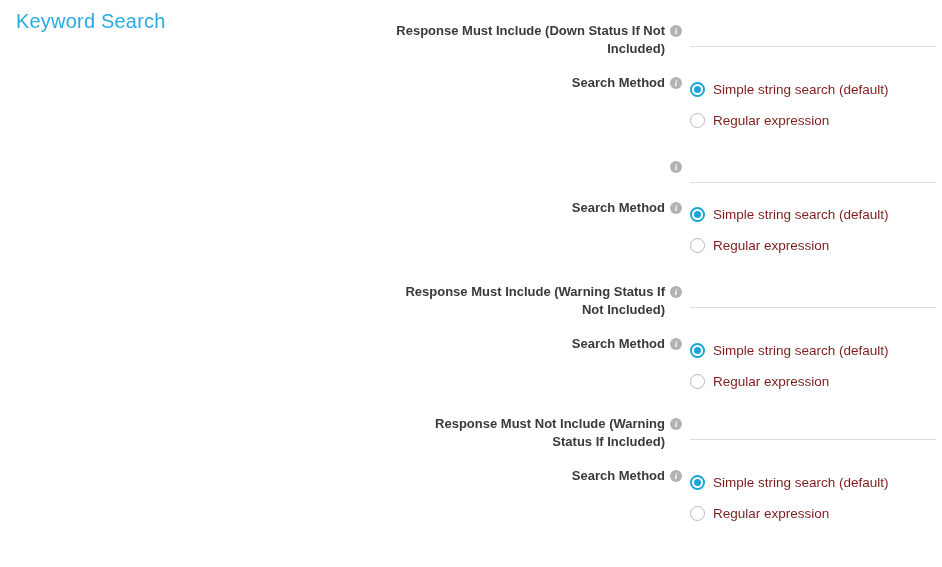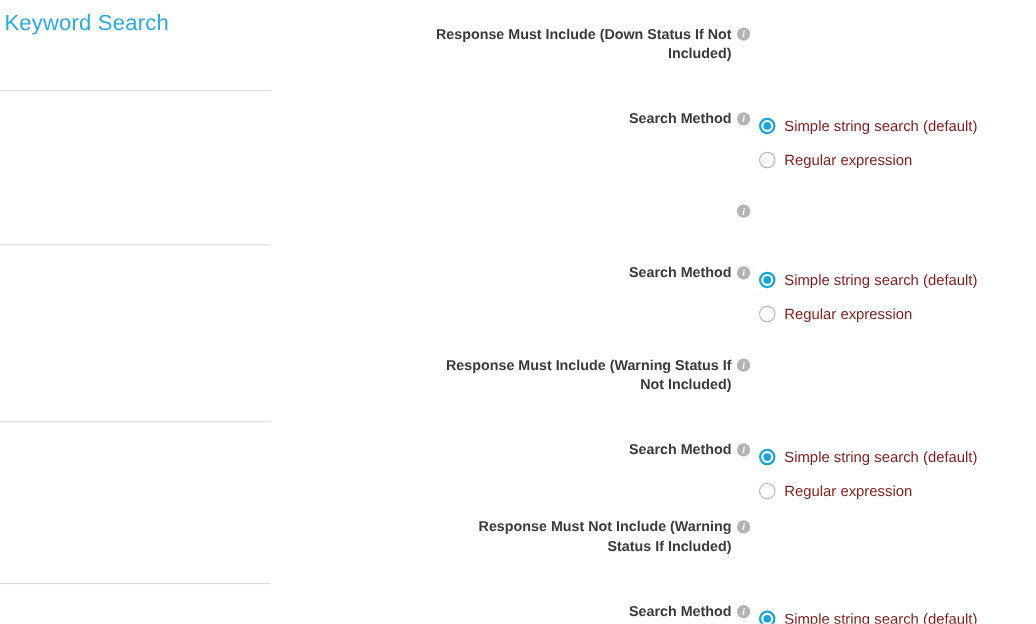--- a/index.html
+++ b/index.html
@@ -15,21 +15,21 @@
     color: #333333;
     overflow: hidden;
   }
   .page {
     position: relative;
     width: 942px;
     height: 567px;
   }
   .section-title {
     position: absolute;
-    left: 4px;
+    left: 16px;
     top: 10px;
     font-size: 20px;
     color: #29abe2;
     font-weight: normal;
     letter-spacing: 0.2px;
   }
   .form {
     position: absolute;
     left: 0;
     top: 0;
@@ -125,21 +125,20 @@
     border-radius: 50%;
     background: #19a5d6;
   }
   .radio-label {
     margin-left: 8px;
     font-size: 13.5px;
     color: #7f1d1d;
   }
   .row-text {
     margin-top: 0px;
-    flex-direction: column;
   }
 </style>
 </head>
 <body>
 
 <div class="page">
 
   <div class="section-title">Keyword Search</div>
 
   <div class="form" style="padding-top:22px;">
@@ -217,21 +216,21 @@
           <span class="radio checked"></span>
           <span class="radio-label">Simple string search (default)</span>
         </div>
         <div class="radio-row">
           <span class="radio"></span>
           <span class="radio-label">Regular expression</span>
         </div>
       </div>
     </div>
 
-    <div class="form-row row-text" style="margin-top:8px;justify-content:space-between;">
+    <div class="form-row row-text" style="margin-top:18px;justify-content:space-between;">
       <div class="label-col">
         <span class="label-text">Response Must Not Include (Warning Status If Included)</span>
         <span class="info-icon">i</span>
       </div>
       <div class="field-col">
         <input class="text-field" type="text" value="" style="">
       </div>
     </div>
 
     <div class="form-row" style="margin-top:16px;">

